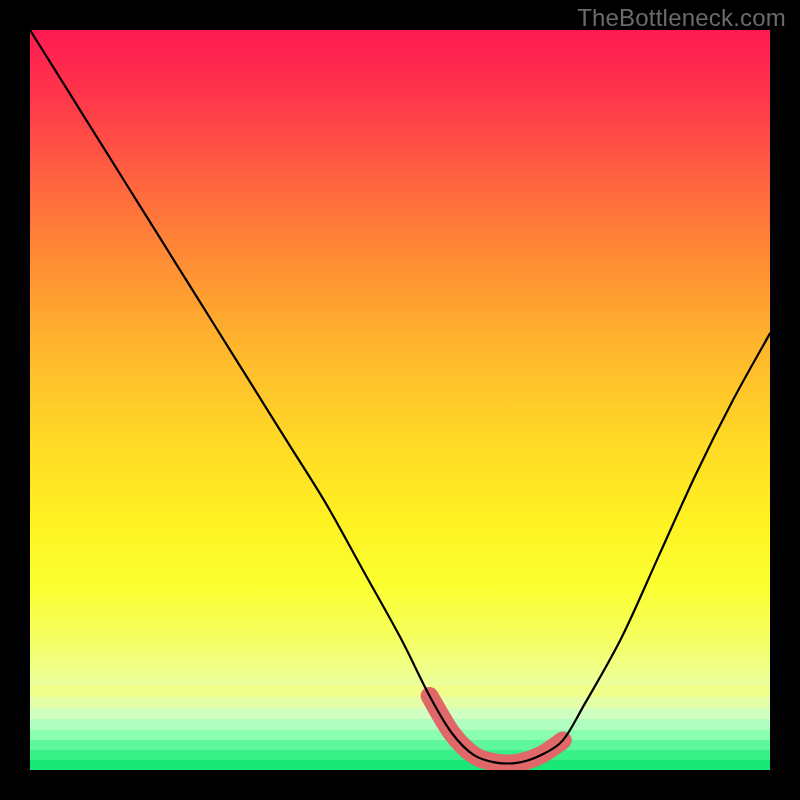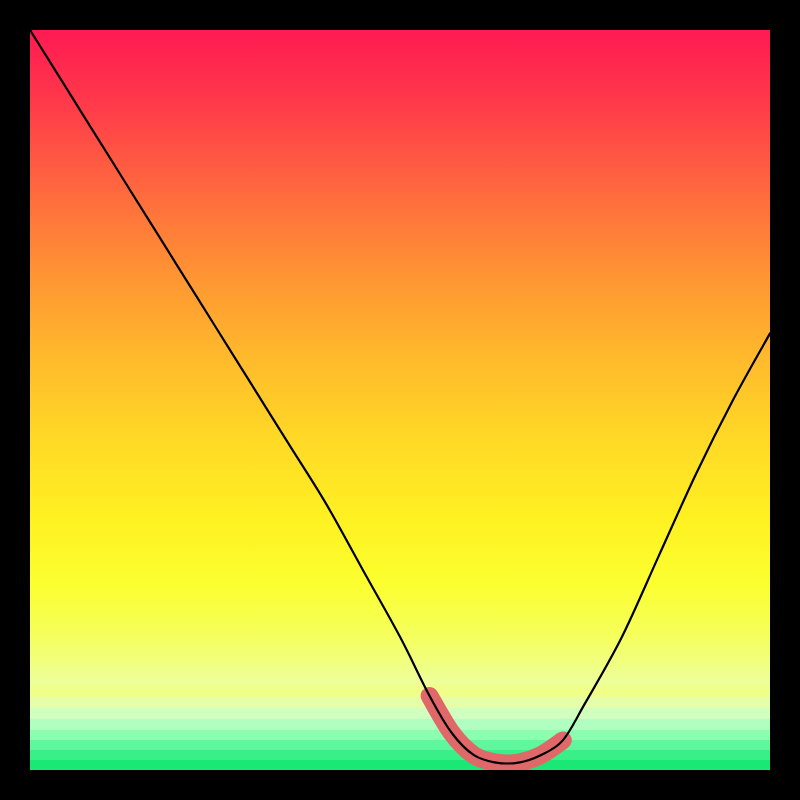--- a/index.html
+++ b/index.html
@@ -77,20 +77,21 @@
     color: #6b6b6b;
     letter-spacing: 0.2px;
     user-select: none;
   }
 </style>
 </head>
 <body>
 
 <div class="frame">
 
+  <div class="watermark">TheBottleneck.com</div>
 
   <div class="plot-area">
     <div class="gradient"></div>
 
     <div class="bottom-bands">
       <div class="band" style="height:12px;background:#f0ff8a;"></div>
       <div class="band" style="height:11px;background:#e4ffa8;"></div>
       <div class="band" style="height:11px;background:#d0ffc0;"></div>
       <div class="band" style="height:11px;background:#b0ffc0;"></div>
       <div class="band" style="height:10px;background:#8affb0;"></div>

